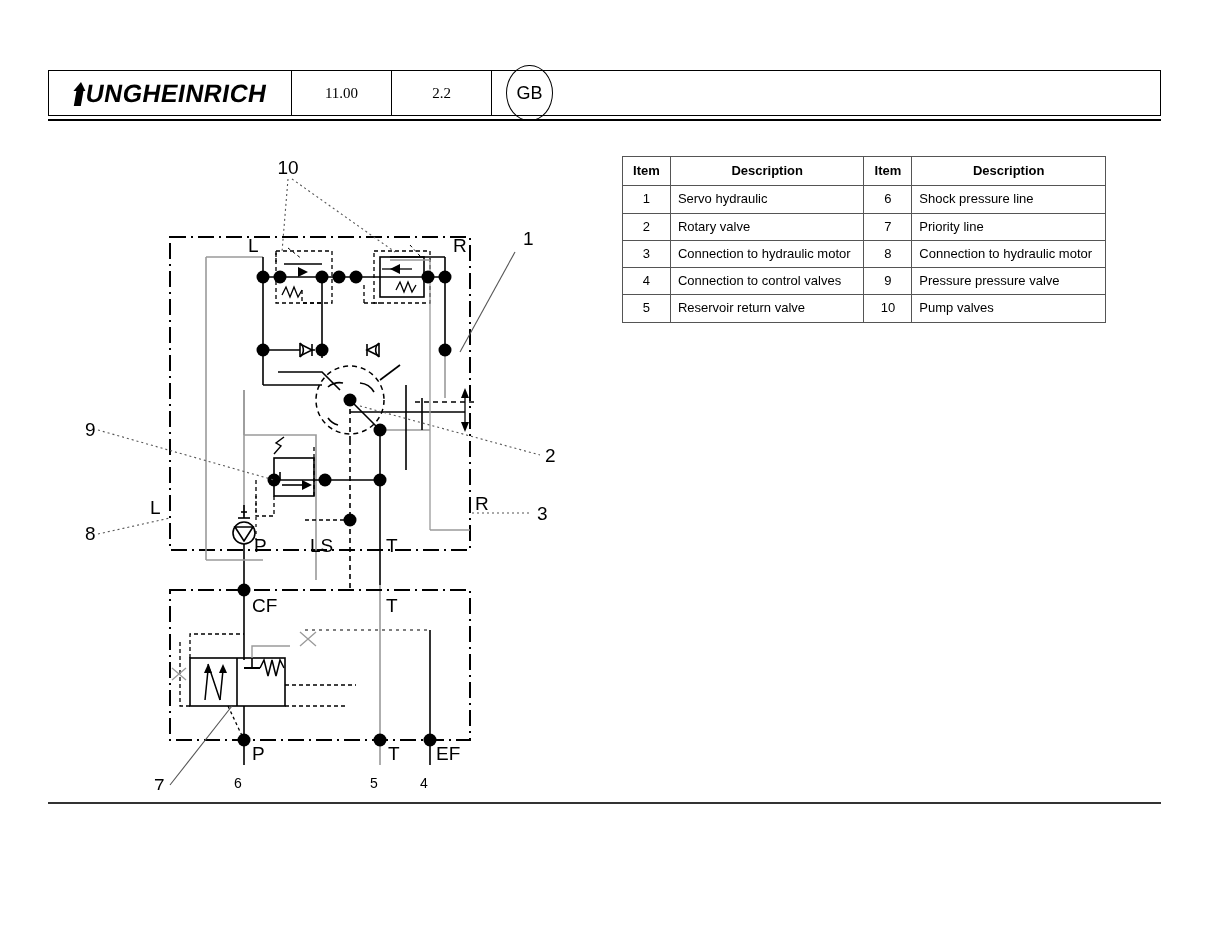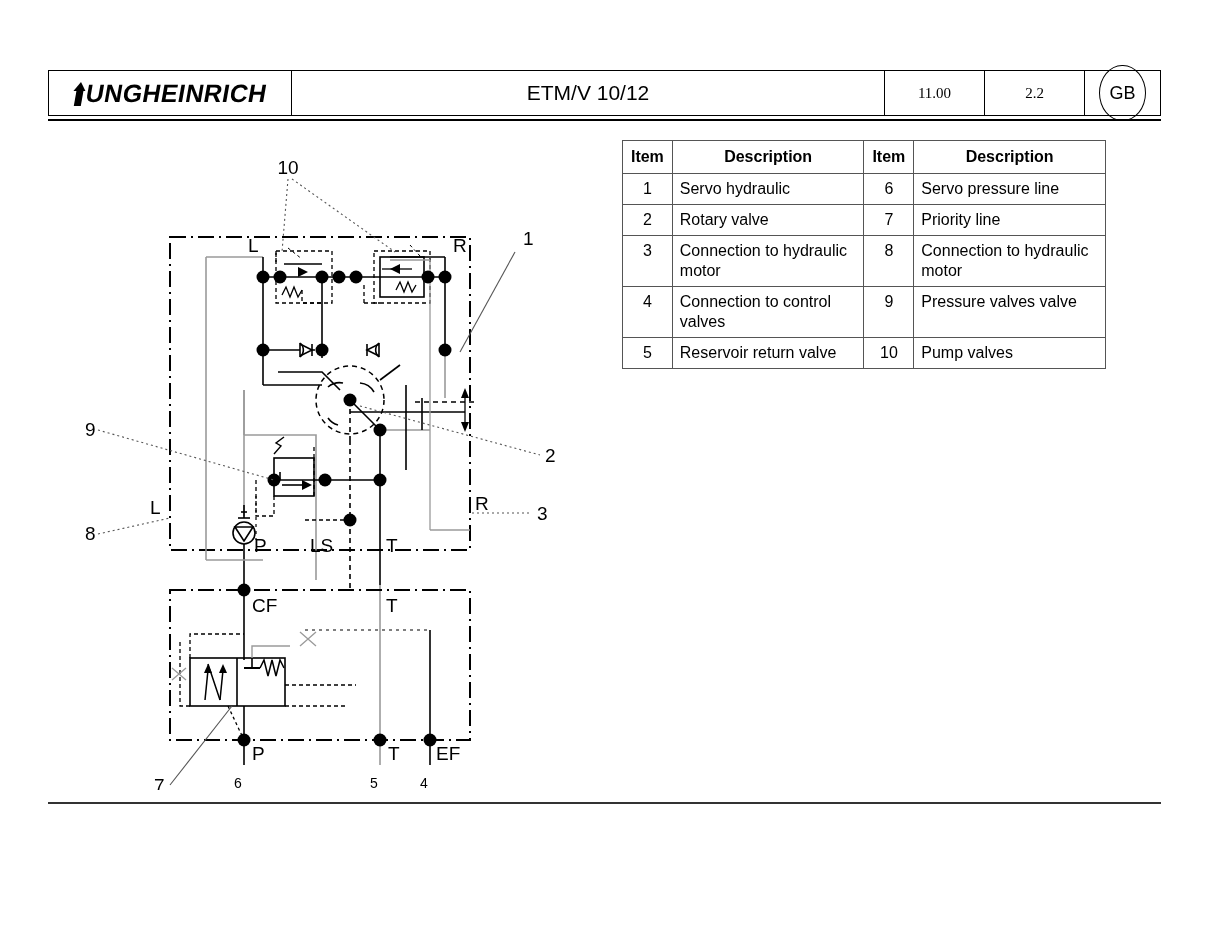--- a/index.html
+++ b/index.html
@@ -123,24 +123,24 @@
     top: 802px;
     width: 1113px;
     height: 2px;
     background: #333;
   }
 
   
   .legend {
     position: absolute;
     left: 622px;
-    top: 140px;
+    top: 156px;
     width: 484px;
     border-collapse: collapse;
-    font-size: 16px;
+    font-size: 13px;
   }
   .legend th, .legend td {
     border: 1px solid #555;
     padding: 5px 7px;
     vertical-align: top;
     line-height: 1.25;
   }
   .legend th {
     text-align: center;
     font-weight: bold;
@@ -177,21 +177,20 @@
 </head>
 <body>
 
 <div class="header">
   <div class="hdr-logo">
     <div class="logo-wrap">
       <span class="logo-arrow"></span>
       <span class="logo-text">UNGHEINRICH</span>
     </div>
   </div>
-  <div class="hdr-title">ETM/V 10/12</div>
   <div class="hdr-cell">11.00</div>
   <div class="hdr-cell">2.2</div>
   <div class="hdr-lang">
     <span class="lang-oval">GB</span>
   </div>
 </div>
 <div class="header-underline"></div>
 
 <table class="legend">
   <thead>
@@ -200,39 +199,39 @@
       <th>Description</th>
       <th class="numh">Item</th>
       <th>Description</th>
     </tr>
   </thead>
   <tbody>
     <tr>
       <td class="num">1</td>
       <td class="desc">Servo hydraulic</td>
       <td class="num">6</td>
-      <td class="desc">Servo pressure line</td>
+      <td class="desc">Shock pressure line</td>
     </tr>
     <tr>
       <td class="num">2</td>
       <td class="desc">Rotary valve</td>
       <td class="num">7</td>
       <td class="desc">Priority line</td>
     </tr>
     <tr>
       <td class="num">3</td>
       <td class="desc">Connection to hydraulic motor</td>
       <td class="num">8</td>
       <td class="desc">Connection to hydraulic motor</td>
     </tr>
     <tr>
       <td class="num">4</td>
       <td class="desc">Connection to control valves</td>
       <td class="num">9</td>
-      <td class="desc">Pressure valves valve</td>
+      <td class="desc">Pressure pressure valve</td>
     </tr>
     <tr>
       <td class="num">5</td>
       <td class="desc">Reservoir return valve</td>
       <td class="num">10</td>
       <td class="desc">Pump valves</td>
     </tr>
   </tbody>
 </table>
 

